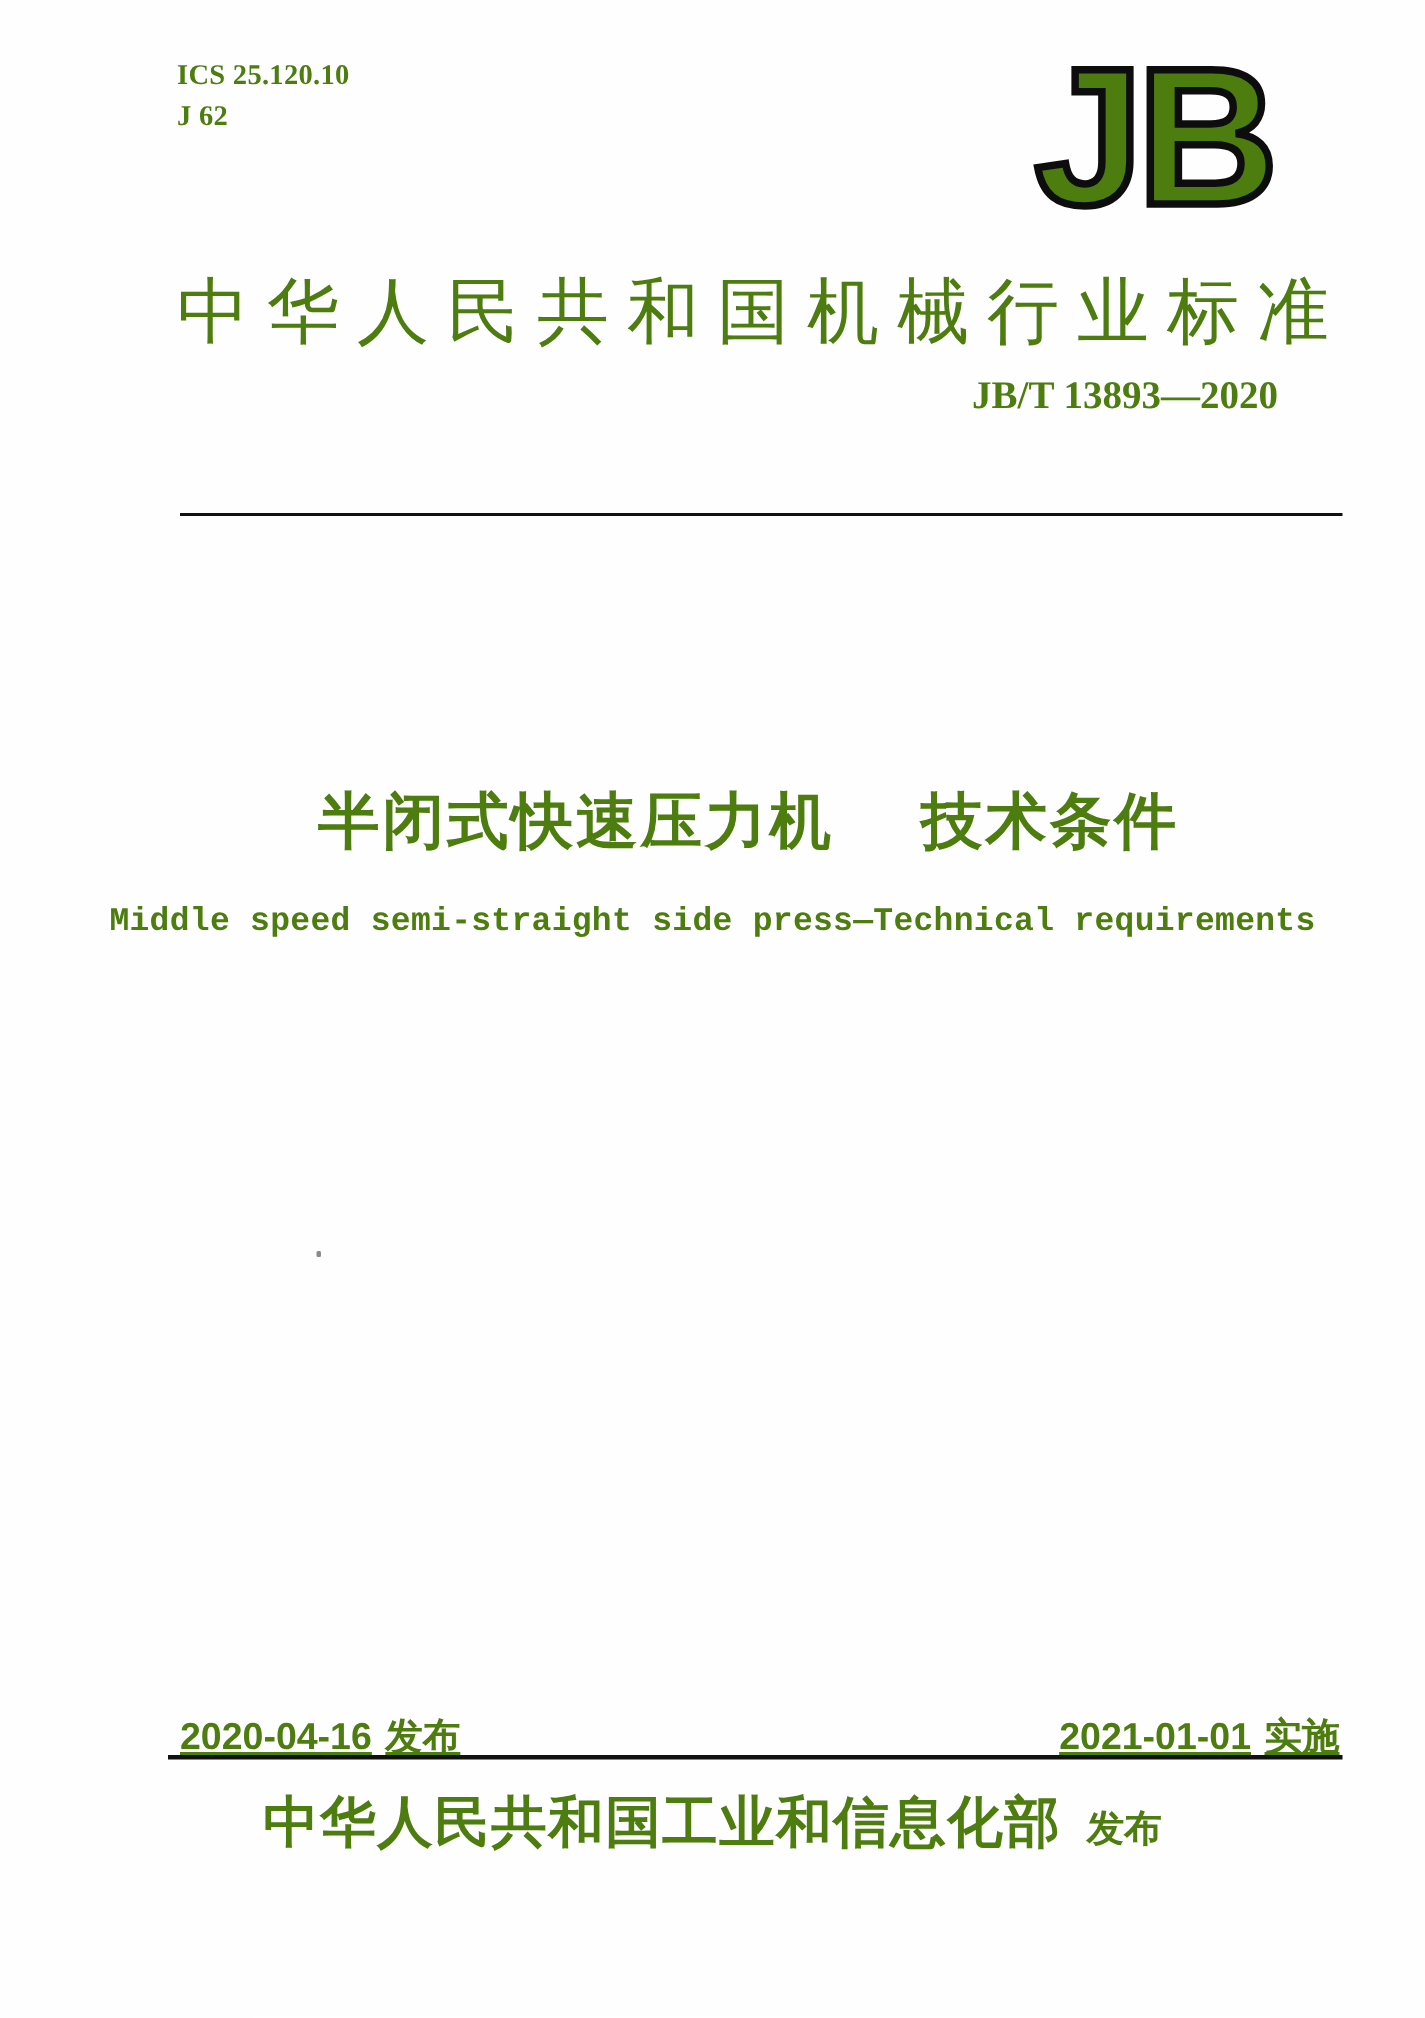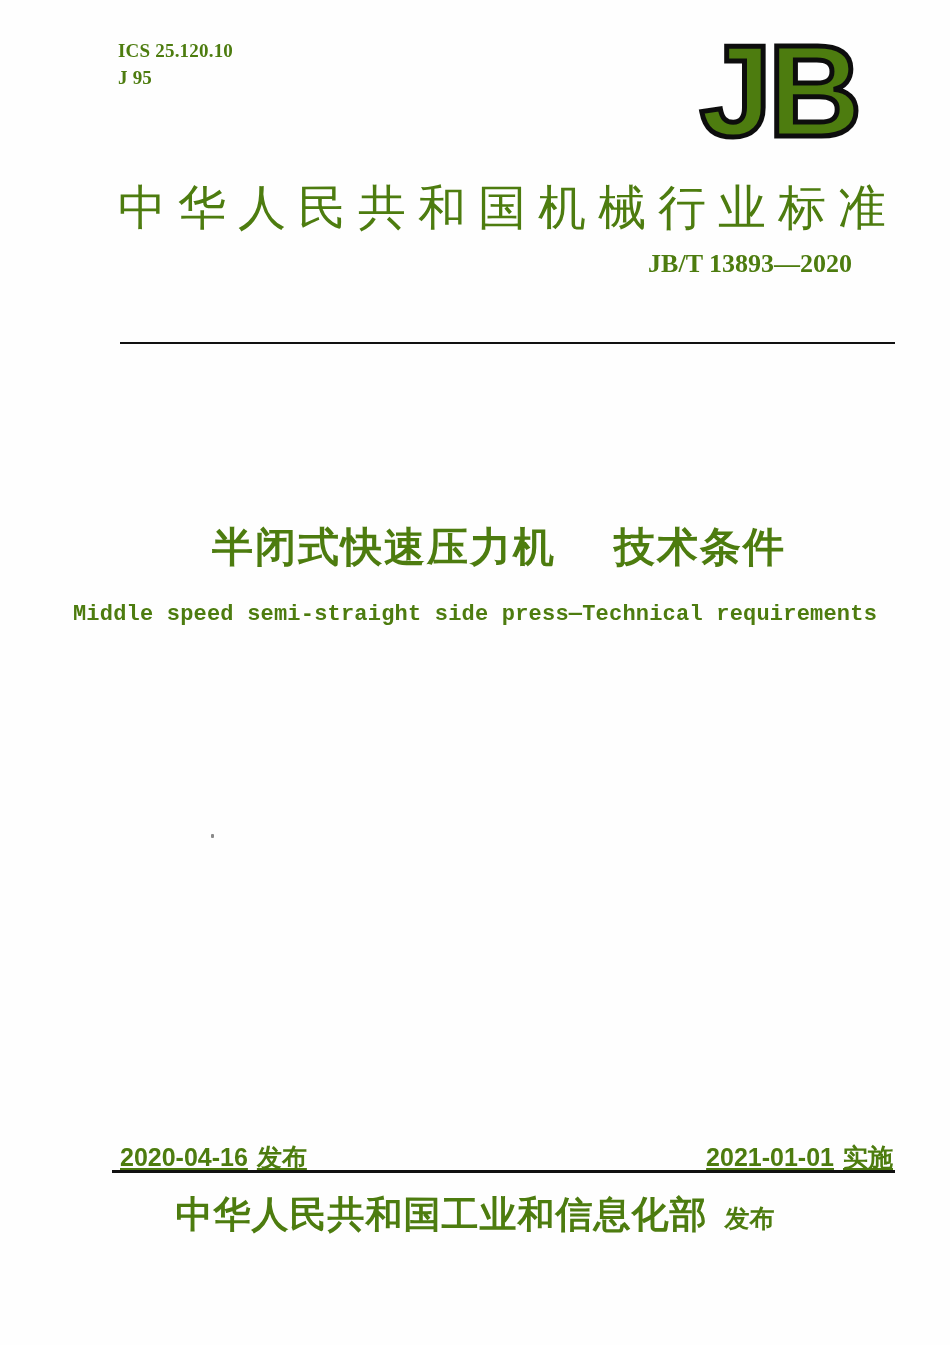--- a/index.html
+++ b/index.html
@@ -27,21 +27,21 @@
     font-weight: bold;
     font-size: 19px;
     line-height: 1.4;
     letter-spacing: 0.2px;
   }
 
   
   .jb-logo {
     position: absolute;
     top: 26px;
-    right: 92px;
+    right: 102px;
     font-family: "Liberation Sans", sans-serif;
     font-weight: bold;
     font-size: 130px;
     line-height: 1.0;
     letter-spacing: -4px;
     -webkit-text-stroke: 5px #0d0d0d;
   }
 
   
   .standard-name {
@@ -165,21 +165,21 @@
     font-weight: bold;
   }
 </style>
 </head>
 <body>
 
 <div class="page">
 
   <div class="ics-block">
     <div>ICS 25.120.10</div>
-    <div>J 95</div>
+    <div>J 62</div>
   </div>
 
   <div class="jb-logo">JB</div>
 
   <div class="standard-name">中华人民共和国机械行业标准</div>
 
   <div class="standard-number">JB/T 13893—2020</div>
 
   <div class="top-rule"></div>
 

